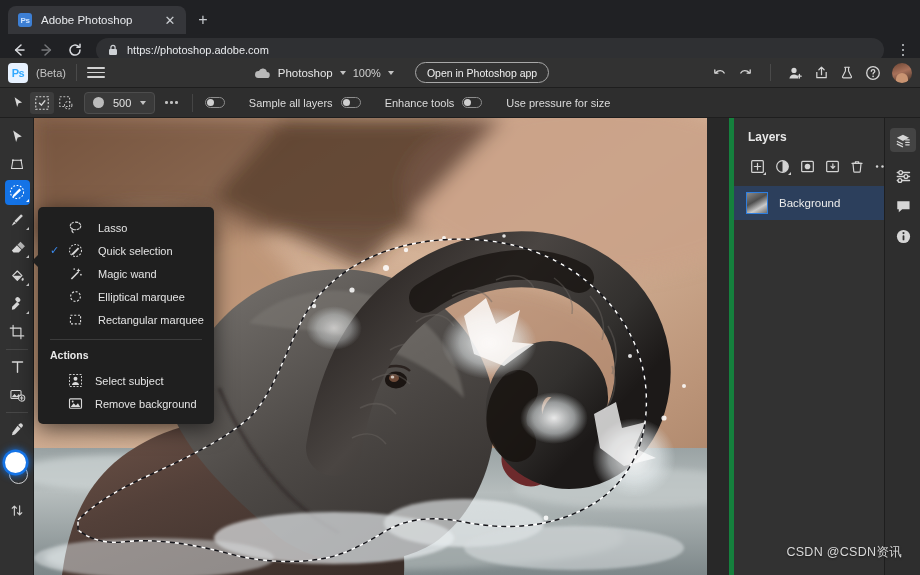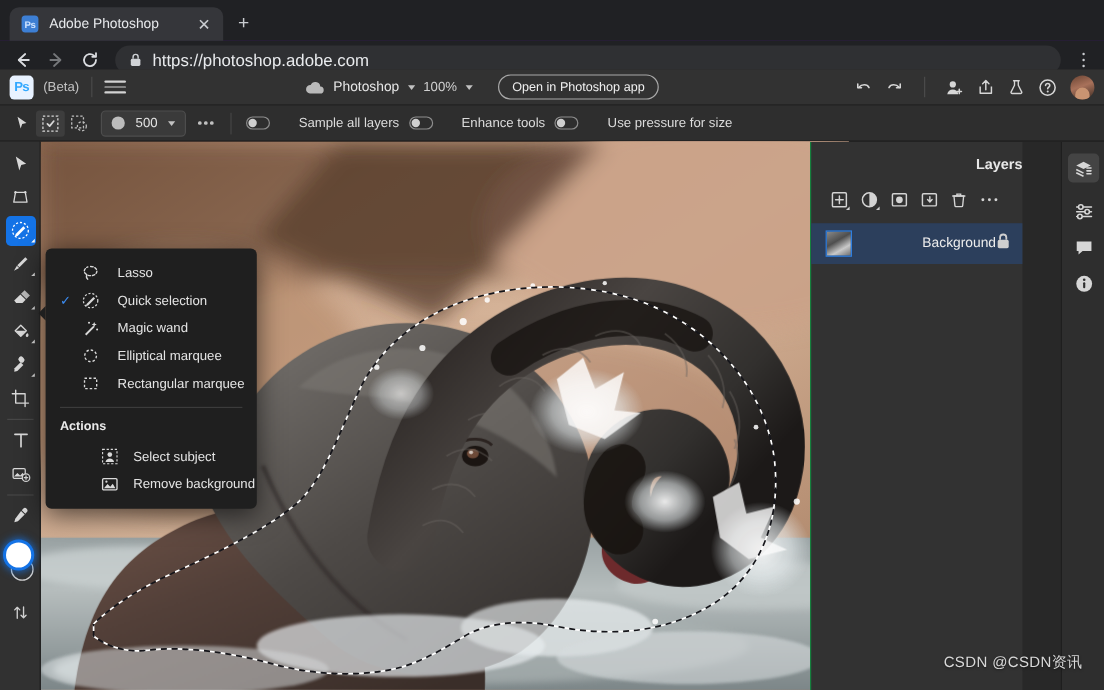--- a/index.html
+++ b/index.html
@@ -21,21 +21,21 @@
                color:#c9ccd0; font-size:13px; line-height:1; border-radius:50%; }
   .newtab { width:26px; height:26px; display:flex; align-items:center; justify-content:center;
             color:#c9ccd0; font-size:16px; margin-left:4px; margin-bottom:1px; }
 
   .navbar { height:32px; background:#202124; display:flex; align-items:center; padding:0 6px; gap:2px; }
   .navbtn { width:26px; height:26px; display:flex; align-items:center; justify-content:center;
             color:#dadce0; border-radius:50%; }
   .navbtn.dim { color:#75777a; }
   .omnibox { flex:1; height:24px; background:#2f3033; border-radius:12px; display:flex; align-items:center;
              padding:0 12px; margin:0 6px; gap:9px; }
-  .omnibox .url { font-size:14px; color:#e8eaed; }
+  .omnibox .url { font-size:11px; color:#e8eaed; }
   .kebab { width:22px; height:26px; display:flex; flex-direction:column; align-items:center;
            justify-content:center; gap:2.5px; }
   .kebab i { width:2.5px; height:2.5px; background:#c9ccd0; border-radius:50%; display:block; }
 
   
   .ps { position:absolute; left:0; top:58px; width:920px; height:517px; background:#282828; }
 
   .ps-header { height:30px; background:#323232; display:flex; align-items:center; padding:0 8px;
                border-bottom:1px solid #1e1e1e; }
   .ps-logo { width:20px; height:20px; border-radius:4px; background:#e8f2ff; display:flex;
@@ -96,22 +96,22 @@
            background:#ffffff; box-shadow:0 0 0 2.5px #1473e6, 0 0 7px 3px rgba(20,115,230,.85); }
 
   .canvas-wrap { position:absolute; left:34px; top:0; width:673px; height:457px; overflow:hidden;
                  background:#2b2b2b; }
   .photo { position:absolute; inset:0; }
 
   
   .ants { position:absolute; inset:0; pointer-events:none; }
 
   
-  .layers { position:absolute; left:675px; top:0; width:177px; height:457px; background:#323232;
-            border-left:1px solid #15803d;text-align:right; }
+  .layers { position:absolute; left:729px; top:0; width:177px; height:457px; background:#323232;
+            border-left:5px solid #15803d; }
   .layers-title { font-size:12px; color:#e8e8e8; font-weight:bold; padding:12px 0 0 14px; }
   .layers-tools { display:flex; align-items:center; gap:3px; padding:12px 8px 10px 12px; }
   .ltool { width:22px; height:20px; display:flex; align-items:center; justify-content:center;
            position:relative; color:#d4d4d4; }
   .ltool .lcorner { position:absolute; right:2px; bottom:1px; width:0;height:0;
                     border-left:3px solid transparent; border-bottom:3px solid #d0d0d0; }
   .layer-row { height:34px; background:#2c3f5c; display:flex; align-items:center; padding:0 10px 0 12px; }
   .layer-thumb { width:22px; height:22px; border:1.5px solid #2f7fe0; flex:none; overflow:hidden;
                  background:linear-gradient(150deg,#8a8a8a 0%,#4e4e4e 40%,#c9c9c9 70%,#6d6d6d 100%); }
   .layer-name { font-size:11.5px; color:#ececec; margin-left:11px; flex:1; }
@@ -129,21 +129,21 @@
   .flyout { position:absolute; left:38px; top:89px; width:176px; background:#1f1f1f; border-radius:5px;
             box-shadow:0 5px 22px rgba(0,0,0,.62); padding:9px 0 9px 0; z-index:40; }
   .flyout::before { content:""; position:absolute; left:-6px; top:48px; width:0;height:0;
             border-top:6px solid transparent; border-bottom:6px solid transparent; border-right:6px solid #1f1f1f; }
   .fly-head { font-size:10.5px; font-weight:bold; color:#eaeaea; padding:2px 0 8px 12px; }
   .fly-item { height:23px; display:flex; align-items:center; padding-left:12px; }
   .fly-check { width:14px; font-size:11px; color:#3b8bf0; flex:none; }
   .fly-ico { width:22px; display:flex; align-items:center; justify-content:center; flex:none; color:#d9d9d9; }
   .fly-label { font-size:11px; color:#e4e4e4; margin-left:12px; }
   .fly-sep { height:1px; background:#3b3b3b; margin:8px 12px 7px 12px; }
-  .fly-act { height:23px; display:flex; align-items:center; padding-left:28px; }
+  .fly-act { height:23px; display:flex; align-items:center; padding-left:12px; }
   .fly-act .fly-ico { width:22px; margin-left:14px; }
   .fly-act .fly-label { margin-left:9px; }
 
   .watermark { position:absolute; right:18px; bottom:14px; font-size:12.5px; color:#d8d8d8;
                letter-spacing:.3px; z-index:30; text-shadow:0 1px 2px rgba(0,0,0,.5); }
 </style>
 </head>
 <body>
 
 <div class="browser">

